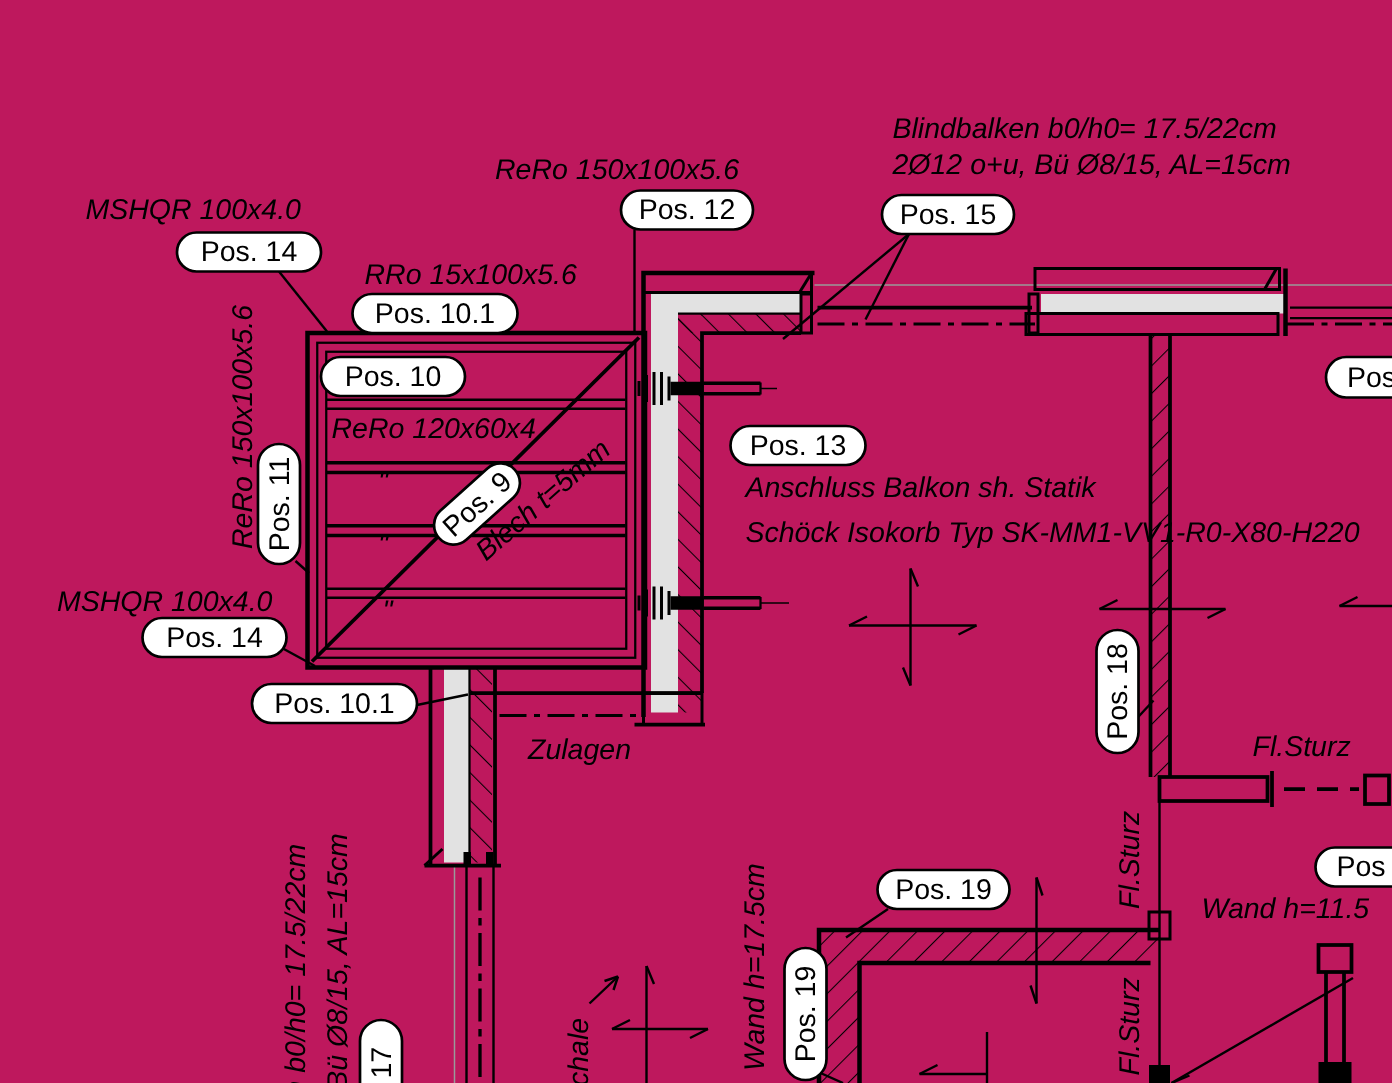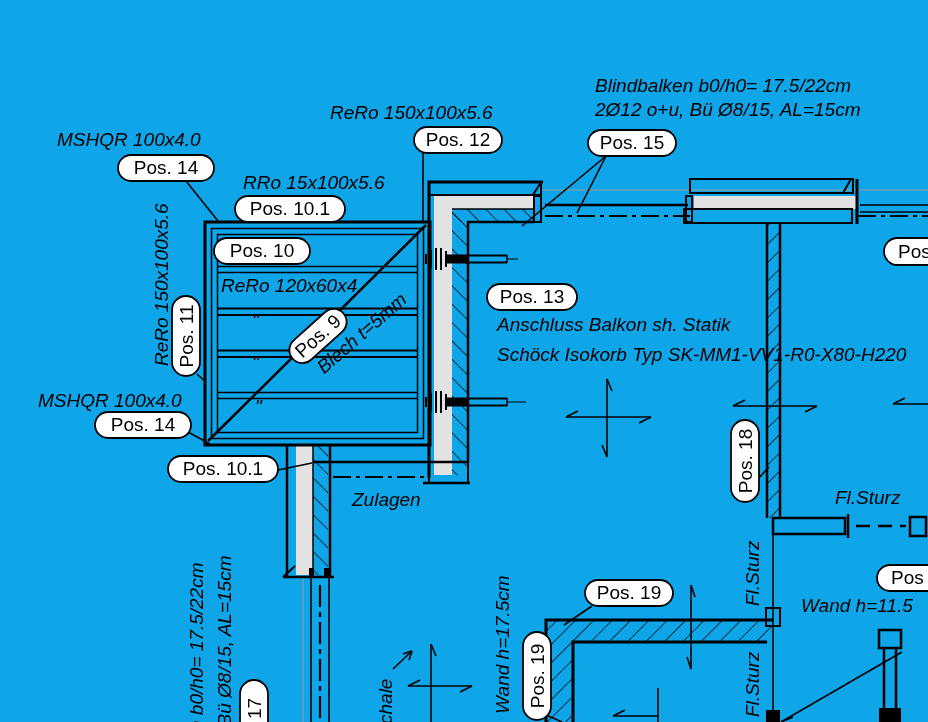--- a/index.html
+++ b/index.html
@@ -1,16 +1,16 @@
 <!DOCTYPE html>
 <html><head>
 <meta charset="utf-8">
 <style>
   html,body{margin:0;padding:0;background:#ffffff;}
-  .stage{position:relative;width:928px;height:722px;background:#0ea5e9;overflow:hidden;}
+  .stage{position:relative;width:928px;height:722px;background:#be185d;overflow:hidden;}
   svg{display:block;}
   text{font-family:"Liberation Sans",sans-serif;fill:#000;}
   .t{font-size:19px;font-style:italic;}
   .tb{font-size:19px;font-style:normal;}
   .s1{stroke:#000;stroke-width:1;fill:none;}
   .s15{stroke:#000;stroke-width:1.5;fill:none;}
   .s16{stroke:#000;stroke-width:1.6;fill:none;}
   .s2{stroke:#000;stroke-width:2;fill:none;}
   .s22{stroke:#000;stroke-width:2.2;fill:none;}
   .s25{stroke:#000;stroke-width:2.5;fill:none;}

